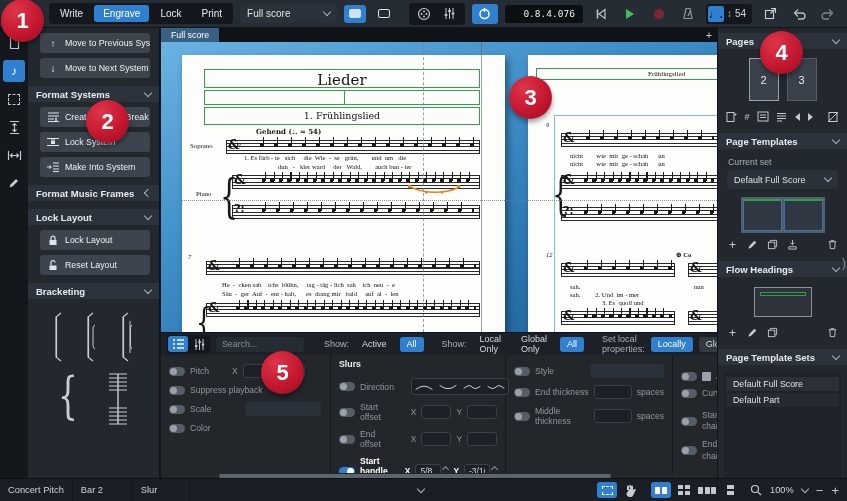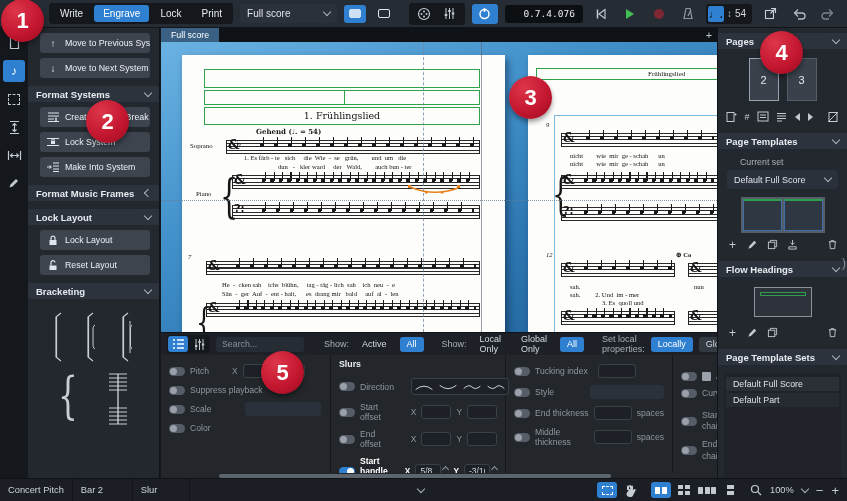--- a/index.html
+++ b/index.html
@@ -124,21 +124,21 @@
   .rpanel{position:absolute;right:0;top:28px;width:130px;bottom:23px;background:#23272e;z-index:3;
           border-left:1px solid #10141a;overflow:hidden;font-size:9.5px}
   .rpanel .sechead{margin-top:7px}
   .thumbs{display:flex;justify-content:center;gap:8px;padding:9px 0 6px}
   .pthumb{width:30px;height:43px;background:#3a414b;display:flex;align-items:center;justify-content:center;
           color:#e4e8ee;font-size:11px;border:1px solid #555d68}
   .pthumb.sel{border-color:#9aa4b0}
   .icrow{display:flex;align-items:center;gap:7px;padding:3px 8px;color:#c3c9d1}
   .icrow .sp{flex:1}
   .ic{width:13px;height:13px;display:flex;align-items:center;justify-content:center;font-size:9px;color:#c3c9d1}
-  .curlab{color:#aab1ba;font-size:8.8px;padding:8px 22px 3px}
+  .curlab{color:#aab1ba;font-size:8.8px;padding:8px 10px 3px}
   .rsel{margin:0 9px;height:19px;background:#2b313a;border-radius:4px;display:flex;align-items:center;
         justify-content:space-between;padding:0 7px;color:#dfe3e9;font-size:9px}
   .spread{margin:8px auto 2px;width:84px;height:36px;background:#555d68;padding:2px;display:flex;gap:2px}
   .spage{flex:1;background:#2e3742;border:1px solid #3f6fa8;border-top:2px solid #2f9e4b}
   .fhthumb{margin:10px auto 6px;width:58px;height:30px;border:1px solid #8a929c;background:#2e333b;padding:4px 5px 0}
   .fhline{height:4px;border:1px solid #2f9e4b}
   .setlist{margin:8px 6px 0;background:#1f2329;border-radius:2px;height:118px;padding:2px 0}
   .setitem{height:14px;line-height:14px;padding:0 7px;background:#2b3036;margin:2px 2px;font-size:8.8px;color:#dfe3e9}
   .setitem.alt{background:#262b31}
   .panelgrip{position:absolute;right:1px;top:228px;color:#8a929c;font-size:12px}
@@ -202,21 +202,21 @@
         </svg>
     </div>
   </div>
   <div class="ibtn blue" style="width:26px;height:20px">
     <svg width="13" height="13" viewBox="0 0 13 13">
         <circle cx="6.5" cy="7" r="4.5" fill="none" stroke="#fff" stroke-width="1.4"></circle>
         <path d="M6.5 1v4" stroke="#fff" stroke-width="1.4"></path>
       </svg>
   </div>
   <div class="timebox">
-      <span>0.7.4.076</span>
+      <span>0.8.4.076</span>
     </div>
   <div class="ibtn">
     <svg width="12" height="12" viewBox="0 0 12 12">
         <path d="M2.5 1.5v9" stroke="#c6ccd4" stroke-width="1.5"></path>
         <path d="M10 1.5L4 6l6 4.5z" fill="none" stroke="#c6ccd4" stroke-width="1.1"></path>
       </svg>
   </div>
   <div class="ibtn">
       <span class="tri"></span>
     </div>
@@ -392,20 +392,21 @@
     <div class="doctab">
         <span>Full score</span>
       </div>
     <div class="tabadd"><span>+</span></div>
   </div>
 
   <div class="viewport">
 
     <div class="page page1">
       <div class="gframe" style="left:22px;top:14px;width:276px;height:19px"></div>
+      <div class="stitle" style="top:16px;left:22px;width:276px;font-size:15px">Lieder</div>
       <div class="gframe" style="left:22px;top:35px;width:141px;height:15px"></div>
       <div class="gframe" style="left:162px;top:35px;width:136px;height:15px"></div>
       <div class="gframe" style="left:22px;top:52px;width:276px;height:18px"></div>
       <div class="stitle" style="top:55px;left:22px;width:276px;font-size:9.5px">1. Frühlingslied</div>
       <div class="stitle" style="top:72px;left:74px;width:120px;text-align:left;font-size:7px;font-weight:bold">Gehend (♩. = 54)</div>
 
       <span class="slabel" style="left:8px;top:87px">Soprano</span>
       <div class="staff" style="left:44px;top:85px;width:254px"></div>
       <span class="clef" style="left:46px;top:82px;font-size:13px">&amp;</span>
       <span class="clef" style="left:55px;top:84px;font-size:9px">♭</span>
@@ -601,25 +602,20 @@
                 <i class="dn"></i>
               </span>
             </span>
         </div>
 
       </div>
 
       <div class="pcol" style="left:345px;width:167px">
         <div class="prow">
           <span class="tg"></span>
-          <span style="width:58px">Tucking index</span>
-          <input class="fld" style="width: 38px;">
-        </div>
-        <div class="prow">
-          <span class="tg"></span>
           <span style="width:58px">Style</span>
           <span class="fld fill" style="width:84px"></span>
         </div>
         <div class="prow">
           <span class="tg"></span>
           <span style="width:58px">End thickness</span>
           <input class="fld" style="width: 38px;">
           <span>spaces</span>
         </div>
         <div class="prow">

